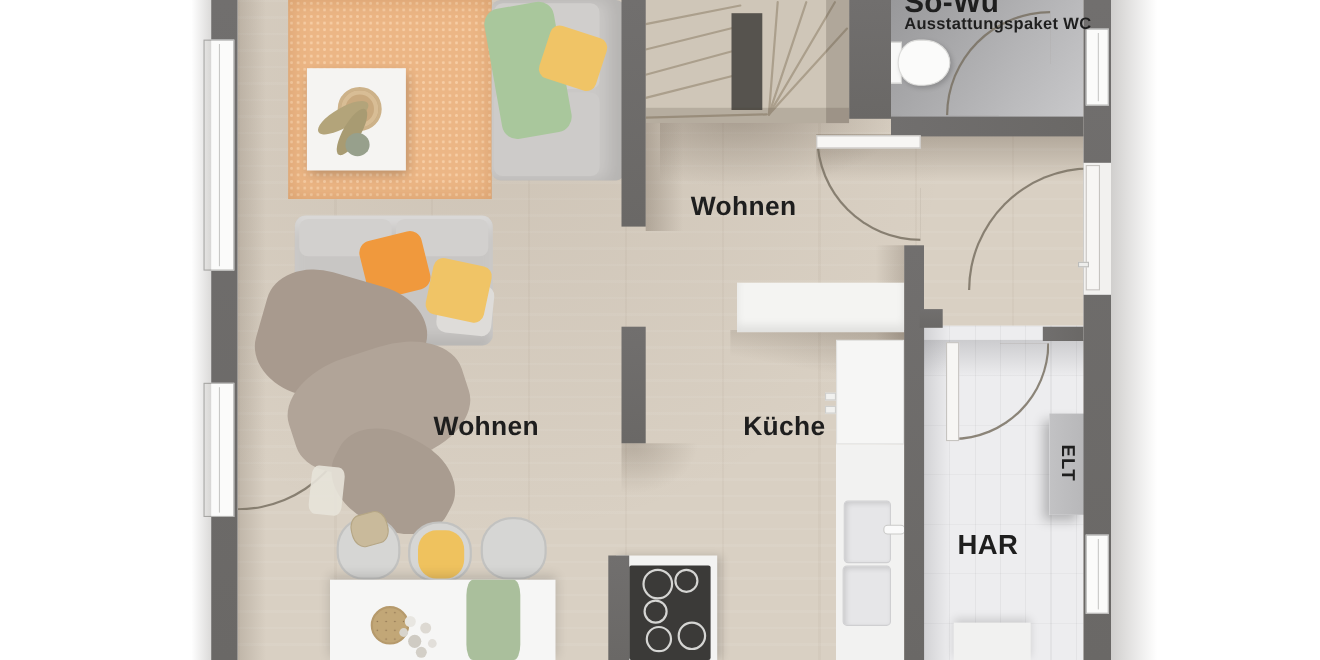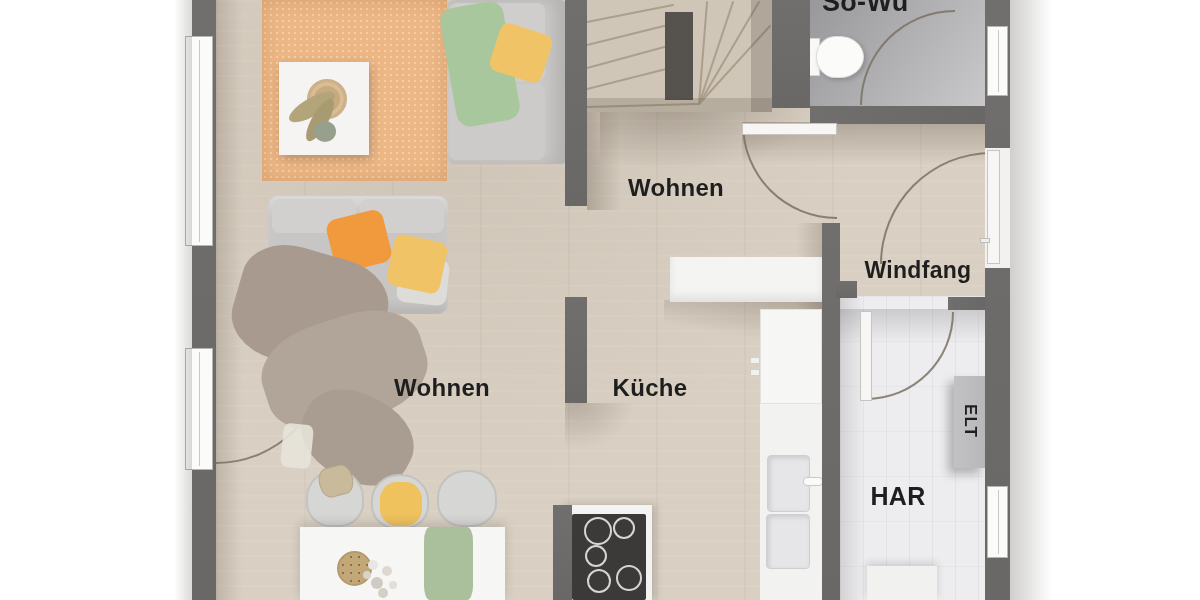--- a/index.html
+++ b/index.html
@@ -163,20 +163,20 @@
   <div class="abs" style="left:985px;top:148px;width:25px;height:120px;background:#f2f1ef;"></div>
   <div class="abs door-leaf" style="left:987px;top:150px;width:13px;height:114px;"></div>
   <div class="abs soft" style="left:980px;top:238px;width:10px;height:5px;background:#eeeeec;border:1px solid #bdbdbb;"></div>
   <div class="abs door-leaf" style="left:742px;top:123px;width:95px;height:12px;"></div>
   <div class="abs door-leaf" style="left:860px;top:311px;width:12px;height:90px;"></div>
 
   <div class="abs" style="left:1010px;top:0;width:42px;height:600px;background:linear-gradient(90deg,rgba(100,95,90,.30),rgba(0,0,0,0));"></div>
   <div class="abs" style="left:174px;top:0;width:18px;height:600px;background:linear-gradient(270deg,rgba(90,85,80,.22),rgba(0,0,0,0));"></div>
 
   <div class="lbl" style="left:442px;top:374px;font-size:24px;">Wohnen</div>
-  <div class="lbl" style="left:650px;top:374px;font-size:24px;">Küche</div>
+  <div class="lbl" style="left:713px;top:374px;font-size:24px;">Küche</div>
   <div class="lbl" style="left:676px;top:174px;font-size:24px;">Wohnen</div>
-  <div class="lbl" style="left:918px;top:257px;font-size:23px;">Windfang</div>
   <div class="lbl" style="left:898px;top:482px;font-size:25px;">HAR</div>
   <div class="lbl" style="left:970px;top:421px;font-size:17px;letter-spacing:1px;transform:translate(-50%,-50%) rotate(90deg);">ELT</div>
   <div class="lbl lbl-left" style="left:822px;top:-13px;font-size:27px;font-weight:700;">Sö-Wu</div>
+  <div class="lbl lbl-left" style="left:822px;top:13px;font-size:15px;font-weight:700;">Ausstattungspaket WC</div>
 
 </div>
 
 </body></html>

